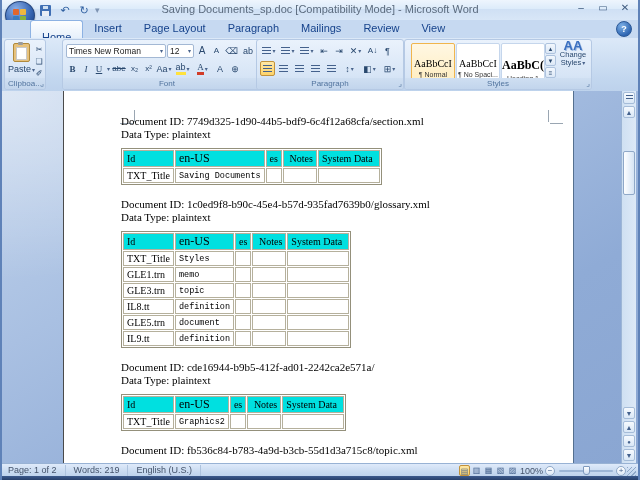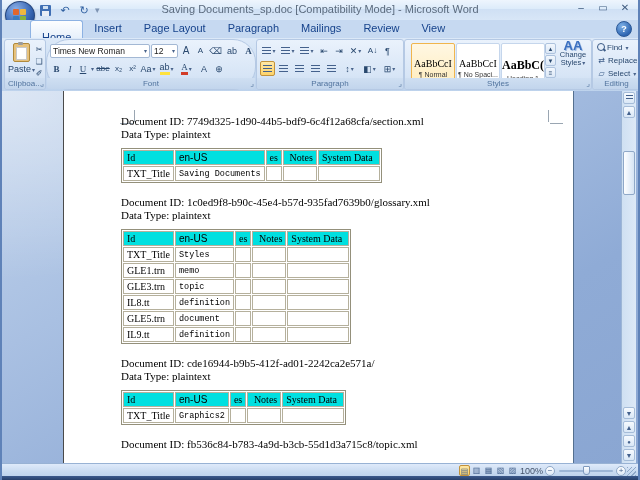--- a/index.html
+++ b/index.html
@@ -120,21 +120,21 @@
   .crop-tr{right:24px;top:19px;border-right:1px solid #9aa6b2;height:12px;width:0;}
   .crop-tr2{right:10px;top:32px;border-top:1px solid #9aa6b2;width:13px;height:0;}
   .docline{font-family:"Liberation Serif",serif;font-size:11px;line-height:13px;color:#000;}
   .sec{margin:0;}
   .wtable{border-collapse:separate;border-spacing:1px;background:#fff;
     border:1px solid #94907b;margin-top:7px;margin-bottom:13px;}
   .wtable td{border:1px solid #b5b09c;height:13px;padding:0 3px;vertical-align:middle;
     font-family:"Liberation Serif",serif;font-size:10px;color:#000;white-space:nowrap;}
   .wtable td.hd{background:#00e0e0;}
   .wtable td.c1{font-family:"Liberation Mono",monospace;font-size:8.5px;}
-  .wtable td.hd.c1{font-family:Liberation Sans, sans-serif;font-size:10px;}
+  .wtable td.hd.c1{font-family:Liberation Serif, serif;font-size:12px;}
   .wtable td.c2{min-width:7px;}
   .wtable td.c3{min-width:26px;text-align:right;}
   .wtable td.c4{min-width:54px;}
   .wtable td.c0{min-width:42px;}
 
   
   .vscroll{position:absolute;right:2px;top:0;width:14px;height:372px;
     background:linear-gradient(to right,#cfe0f2,#dde9f7);border-left:1px solid #9db6d6;}
   .sc-btn{position:absolute;left:1px;width:12px;height:12px;text-align:center;line-height:12px;
     font-size:7px;color:#44628e;background:linear-gradient(#f6fafe,#d9e7f6);
@@ -229,21 +229,21 @@
         <div class="rbtn">
             <span>❏</span>
           </div>
         <div class="rbtn">
             <span>✐</span>
           </div>
       </div>
       <div class="grp-label"><span>Clipboa...</span><span class="launcher">⌟</span></div>
     </div>
 
-    <div class="grp" style="left:44px;width:208px;border-radius:23px;">
+    <div class="grp" style="left:60px;width:208px;">
       <div class="row1">
         <div class="combo" style="width:100px;">
           <span>Times New Roman</span>
             <span class="dd">▾</span>
         </div>
         <div class="combo" style="width:27px;">
           <span>12</span>
             <span class="dd">▾</span>
         </div>
         <div class="rbtn grow" style="width:14px;">
@@ -393,37 +393,20 @@
             <span>≡</span>
           </div>
       </div>
       <div class="chst" style="left:153px;">
         <div class="chst-icon">AA</div>
         <span>Change Styles</span><span class="dd">▾</span>
       </div>
       <div class="grp-label"><span>Styles</span><span class="launcher">⌟</span></div>
     </div>
 
-    <div class="grp" style="left:590px;width:47px;">
-      <div class="ed-row">
-        <span class="lens"></span>
-        <span>Find</span>
-          <span class="dd">▾</span>
-      </div>
-      <div class="ed-row">
-        <span class="ed-ic">⇄</span>
-        <span>Replace</span>
-      </div>
-      <div class="ed-row">
-        <span class="ed-ic">▱</span>
-        <span>Select</span>
-          <span class="dd">▾</span>
-      </div>
-      <div class="grp-label"><span>Editing</span></div>
-    </div>
   </div>
 
   <div class="docarea">
     <div class="page">
       <div class="cropmark crop-tl"></div>
       <div class="cropmark crop-tl2"></div>
       <div class="cropmark crop-tr"></div>
       <div class="cropmark crop-tr2"></div>
       <div class="page-content" id="doc-content">
           <div class="sec">
@@ -537,20 +520,25 @@
       <div class="sc-btn sc-up"><span>▲</span></div>
       <div class="sc-thumb"></div>
       <div class="sc-btn sc-down"><span>▼</span></div>
       <div class="sc-btn pg-prev"><span>▲</span></div>
       <div class="sc-btn pg-obj"><span>●</span></div>
       <div class="sc-btn pg-next"><span>▼</span></div>
     </div>
   </div>
 
   <div class="statusbar">
+    <div class="sb-left">
+      <span class="sb-item">Page: 1 of 2</span>
+      <span class="sb-item">Words: 219</span>
+      <span class="sb-item">English (U.S.)</span>
+    </div>
     <div class="views">
       <div class="view-btn active"><span>▤</span></div>
       <div class="view-btn"><span>▥</span></div>
       <div class="view-btn"><span>▦</span></div>
       <div class="view-btn"><span>▧</span></div>
       <div class="view-btn"><span>▨</span></div>
     </div>
     <span class="zoom-text">100%</span>
     <div class="zoom-minus"><span>−</span></div>
     <div class="zoom-track">

